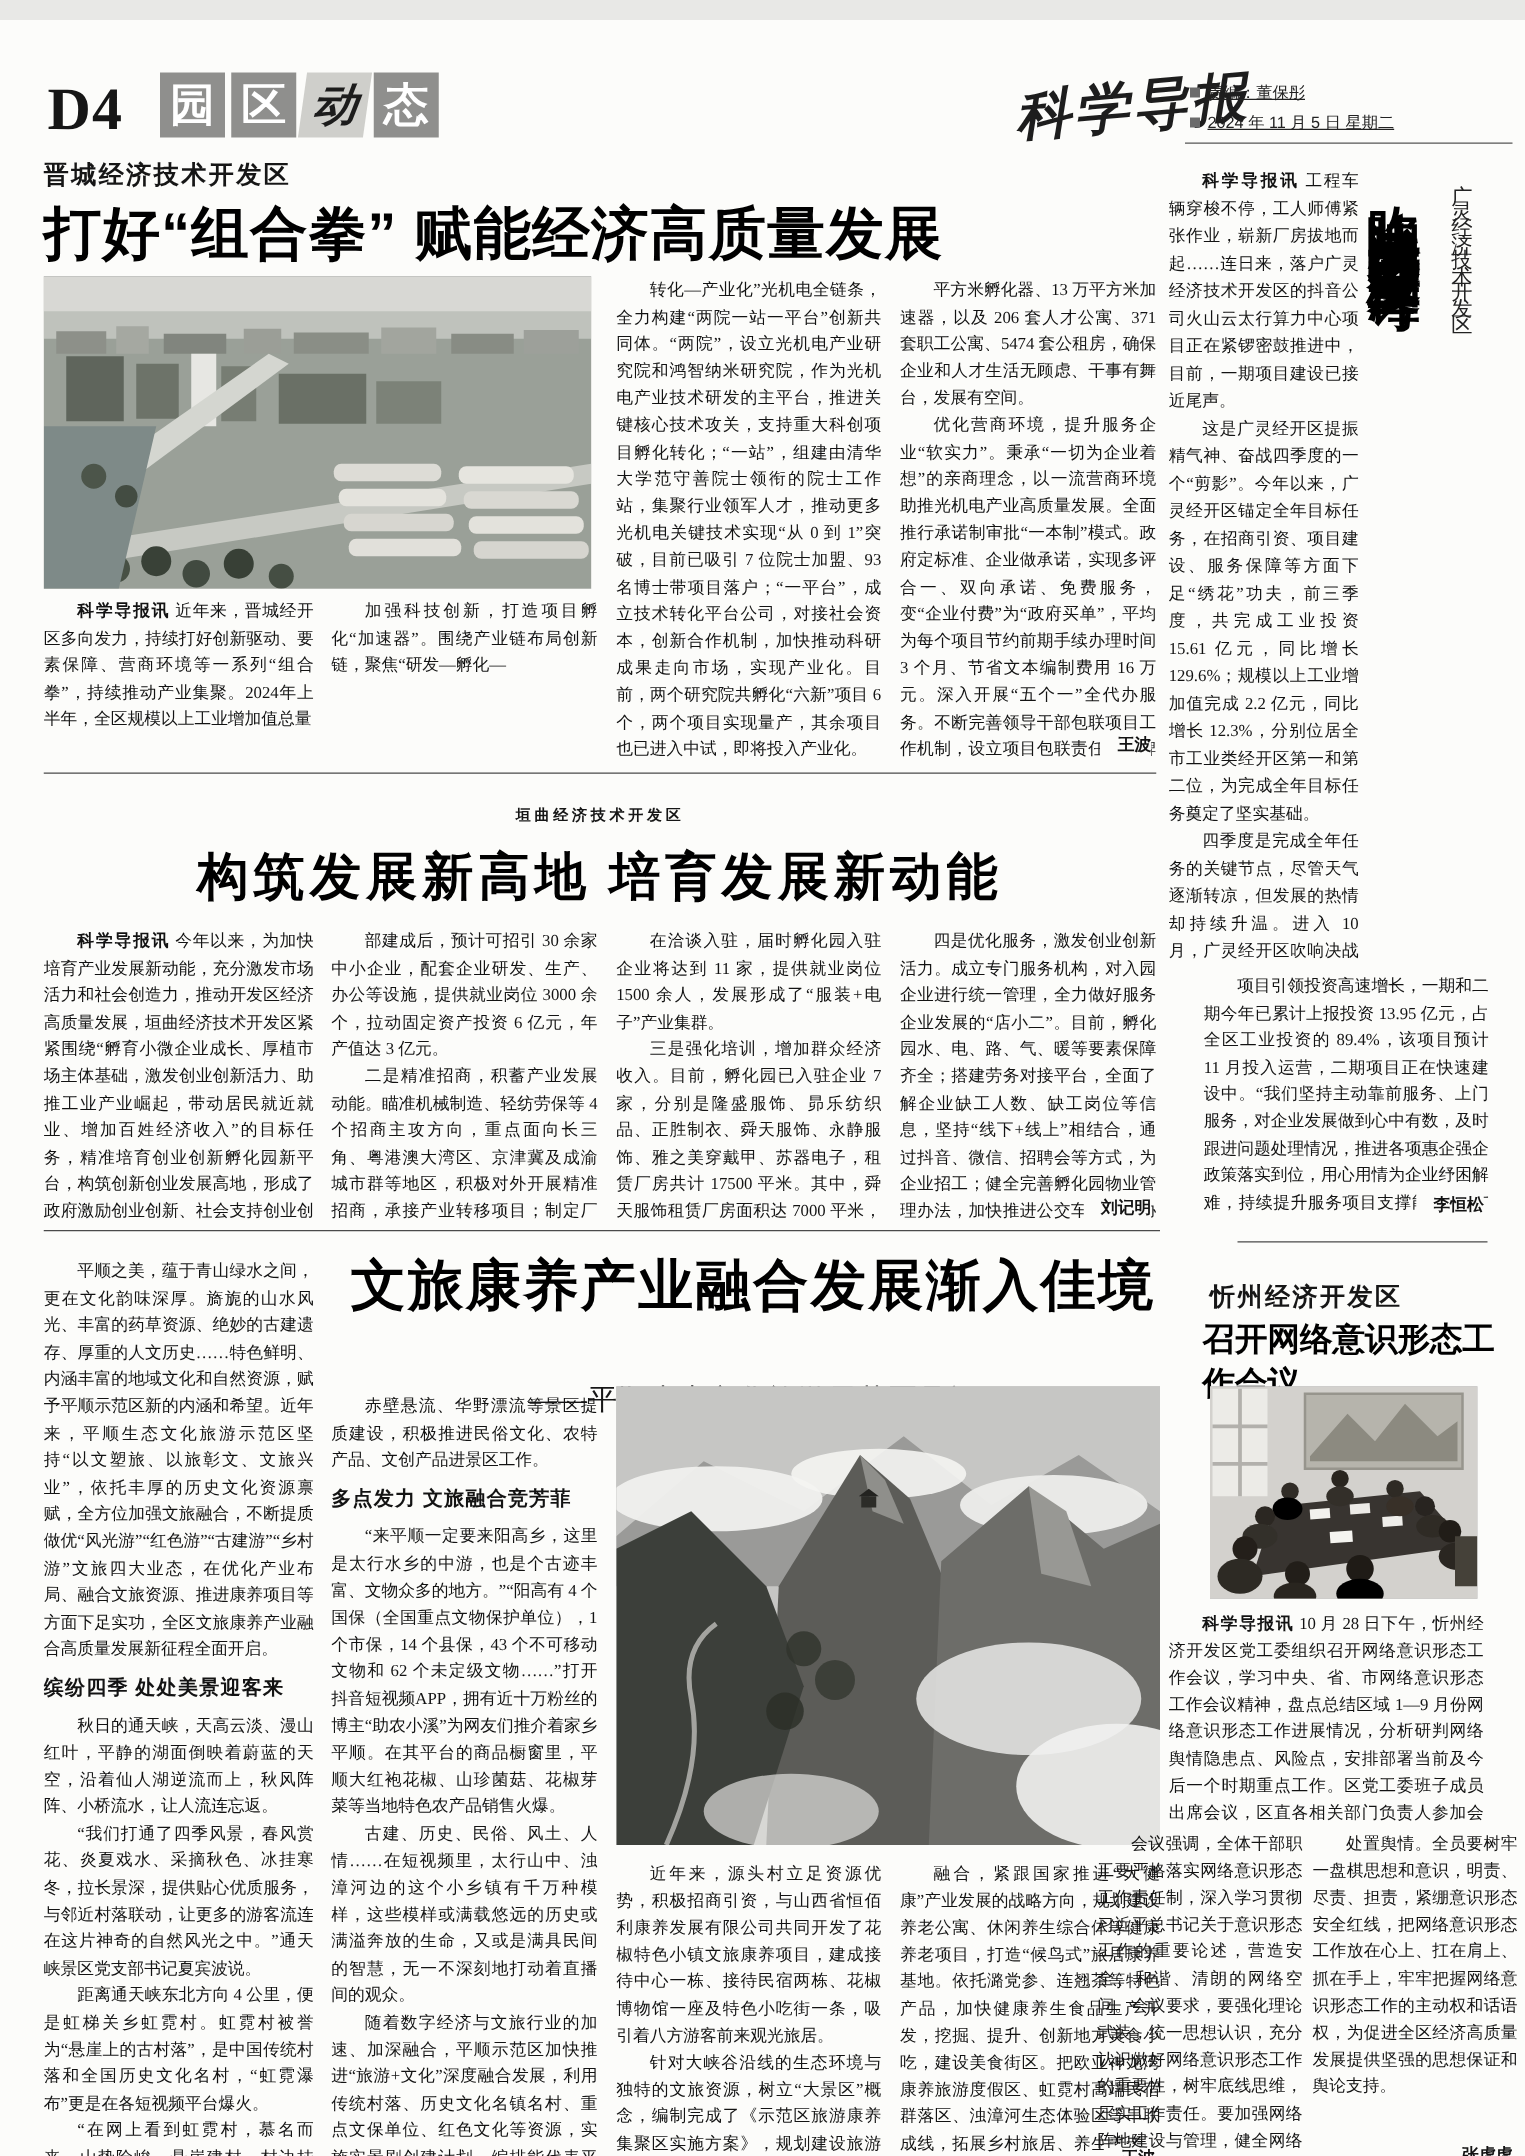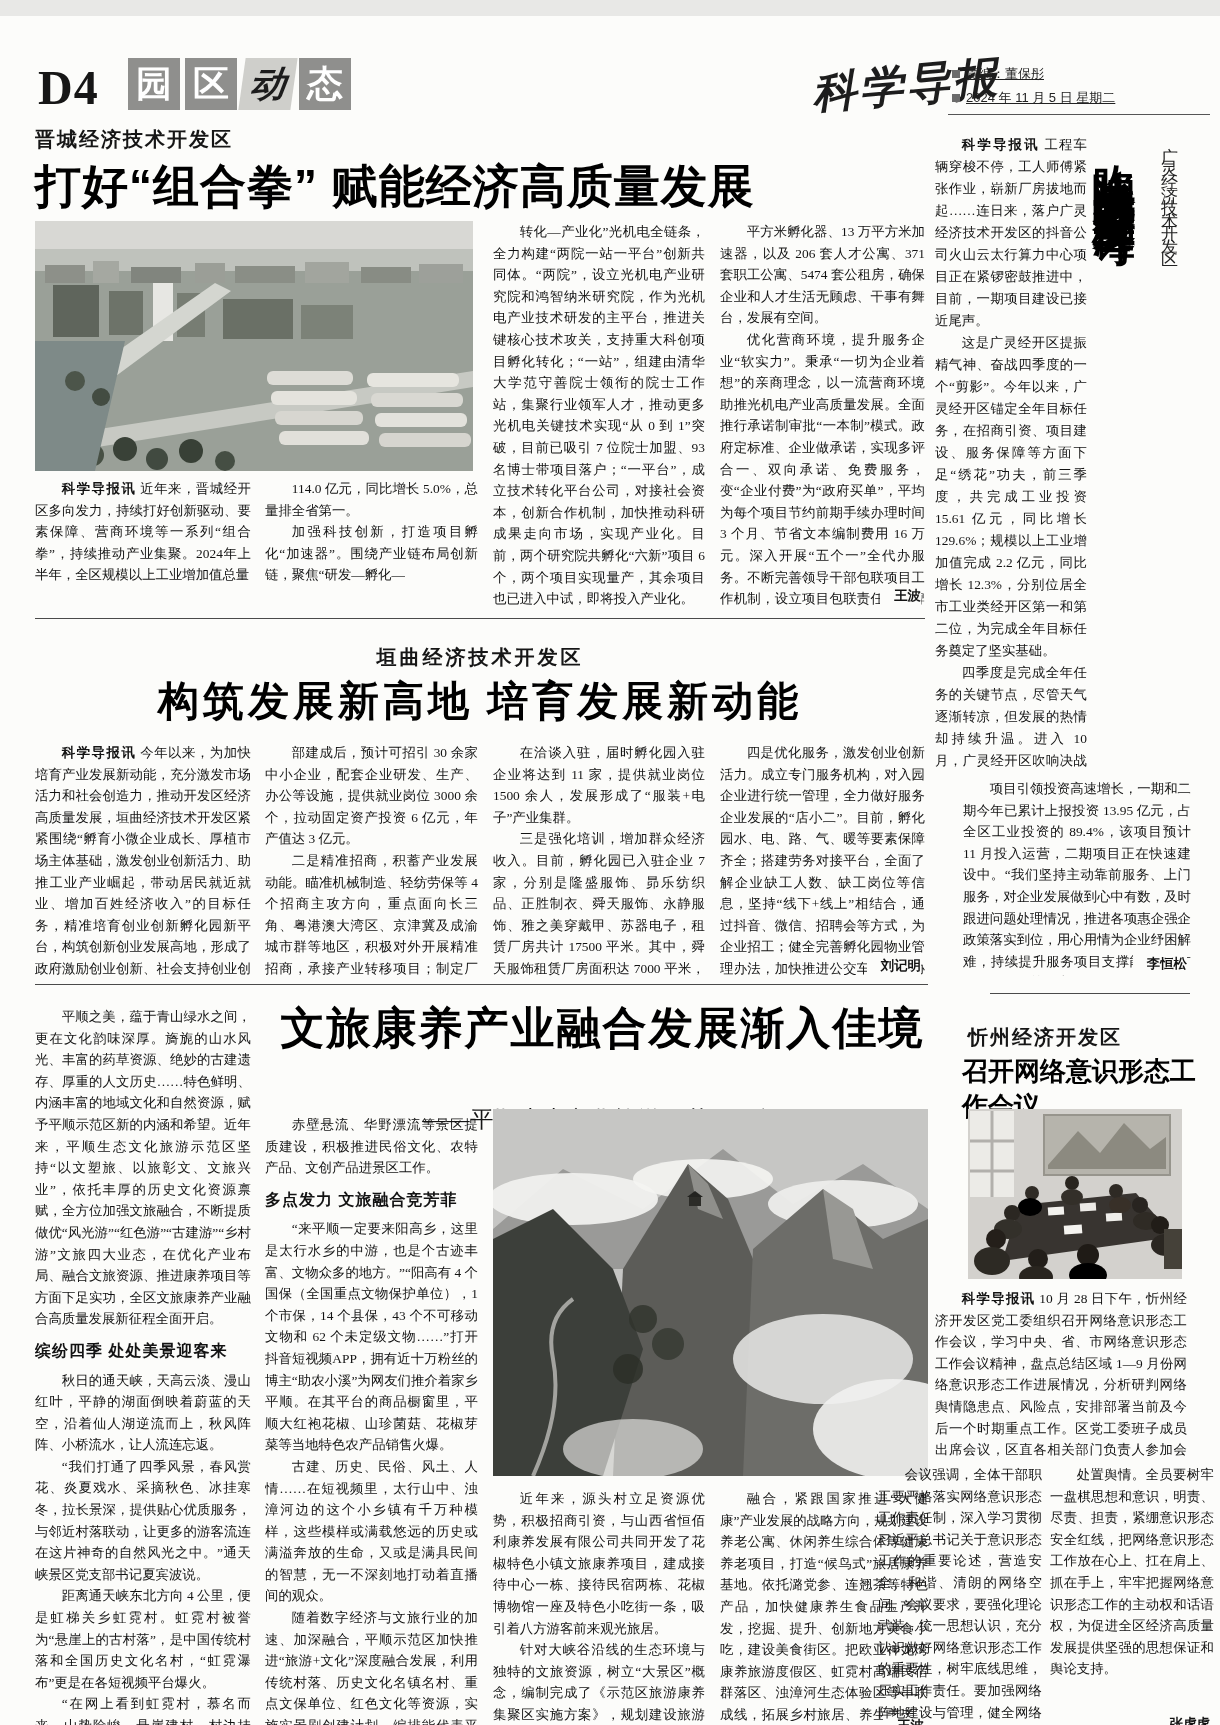--- a/index.html
+++ b/index.html
@@ -30,21 +30,21 @@
   .byline{position:absolute;right:4px;bottom:2px;background:#fcfcfa;padding-left:14px;
           font-weight:700;font-size:13.4px;line-height:21px;}
   .photo{position:absolute;overflow:hidden;background:#bbb;}
   .photo svg{display:block;}
   
   .hl-jincheng{position:absolute;left:35px;top:140px;width:900px;font-family:"Liberation Sans","DejaVu Sans",sans-serif;
                font-size:46px;font-weight:900;letter-spacing:1px;color:#000;}
   .hl-yuanqu{position:absolute;left:35px;top:658px;width:890px;text-align:center;
              font-size:41px;font-weight:900;letter-spacing:4px;color:#000;}
   .kick-yuanqu{position:absolute;left:35px;top:628px;width:890px;text-align:center;
-               font-size:20px;font-weight:700;letter-spacing:3px;}
+               font-size:12px;font-weight:700;letter-spacing:3px;}
   .hl-wenlv{position:absolute;left:277px;top:983px;width:651px;text-align:center;
             font-size:44px;font-weight:900;letter-spacing:2px;color:#000;}
   .sub-wenlv{position:absolute;left:277px;top:1088px;width:651px;text-align:center;
              font-size:23px;font-weight:400;letter-spacing:1px;}
   .vkicker{position:absolute;left:1158px;top:118px;height:475px;writing-mode:vertical-rl;
            text-orientation:upright;font-size:17px;letter-spacing:13px;font-weight:400;color:#222;}
   .vheadline{position:absolute;left:1086px;top:115px;height:668px;writing-mode:vertical-rl;
              text-orientation:upright;font-family:"Liberation Sans","DejaVu Sans",sans-serif;
              font-size:43px;font-weight:900;letter-spacing:5px;color:#000;}
   .kick-xinzhou{position:absolute;left:968px;top:1008px;font-size:20px;font-weight:700;letter-spacing:2px;}
@@ -117,21 +117,20 @@
       <polygon points="0,120 90,120 60,250 0,250" fill="#7e8a88"></polygon>
       <circle cx="40" cy="160" r="10" fill="#4c554a"></circle>
         <circle cx="66" cy="176" r="9" fill="#434c42"></circle>
     </svg>
   </div>
 
   <div class="col" style="left:35px;top:462px;width:216px;height:130px;">
       <p class="para"><b>科学导报讯</b> 近年来，晋城经开区多向发力，持续打好创新驱动、要素保障、营商环境等一系列“组合拳”，持续推动产业集聚。2024年上半年，全区规模以上工业增加值总量</p>
     </div>
   <div class="col" style="left:265px;top:462px;width:213px;height:130px;">
-      <p class="para">114.0 亿元，同比增长 5.0%，总量排全省第一。</p>
       <p class="para">加强科技创新，打造项目孵化“加速器”。围绕产业链布局创新链，聚焦“研发—孵化—</p>
     </div>
   <div class="col" style="left:493px;top:205px;width:212px;height:387px;">
       <p class="para">转化—产业化”光机电全链条，全力构建“两院一站一平台”创新共同体。“两院”，设立光机电产业研究院和鸿智纳米研究院，作为光机电产业技术研发的主平台，推进关键核心技术攻关，支持重大科创项目孵化转化；“一站”，组建由清华大学范守善院士领衔的院士工作站，集聚行业领军人才，推动更多光机电关键技术实现“从 0 到 1”突破，目前已吸引 7 位院士加盟、93 名博士带项目落户；“一平台”，成立技术转化平台公司，对接社会资本，创新合作机制，加快推动科研成果走向市场，实现产业化。目前，两个研究院共孵化“六新”项目 6 个，两个项目实现量产，其余项目也已进入中试，即将投入产业化。</p>
     </div>
   <div class="col" style="left:720px;top:205px;width:205px;height:387px;">
     <div class="byline">王波</div>
   <p class="para">平方米孵化器、13 万平方米加速器，以及 206 套人才公寓、371 套职工公寓、5474 套公租房，确保企业和人才生活无顾虑、干事有舞台，发展有空间。</p>
       <p class="para">优化营商环境，提升服务企业“软实力”。秉承“一切为企业着想”的亲商理念，以一流营商环境助推光机电产业高质量发展。全面推行承诺制审批“一本制”模式。政府定标准、企业做承诺，实现多评合一、双向承诺、免费服务，变“企业付费”为“政府买单”，平均为每个项目节约前期手续办理时间 3 个月、节省文本编制费用 16 万元。深入开展“五个一”全代办服务。不断完善领导干部包联项目工作机制，设立项目包联责任公示牌和 24 小时服务热线，建立“五个一”项目审批服务机制，由专门人员领办代办、全程陪跑，当好服务企业的“金牌店小二”。近年来为 51 家企业兑现优惠政策资金 12 亿元，帮助企业融资 33.51 亿元，解决用工 1.3 万余人，以“说到做到”的政策落实力度，为企业营造稳定、透明、可信赖、可预期的市场环境。常态化开展专项整治，对破坏营商环境的人和事“零容忍”，强力整治吃拿卡要、阻工扰工、违法建设等行为，全力构建亲清政商关系，为光机电产业高质量发展营造良好环境。</p>
     </div>

